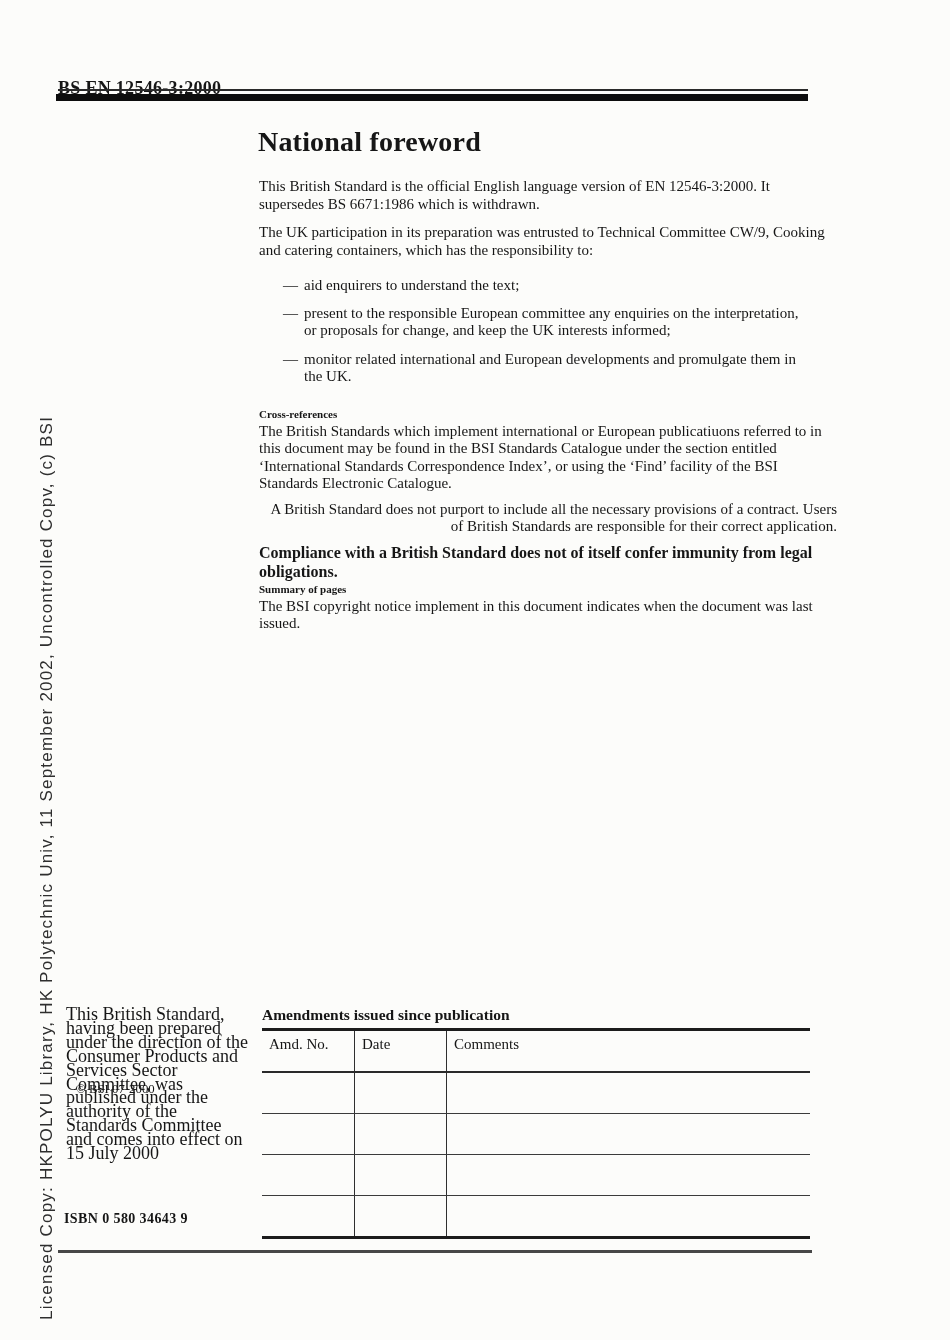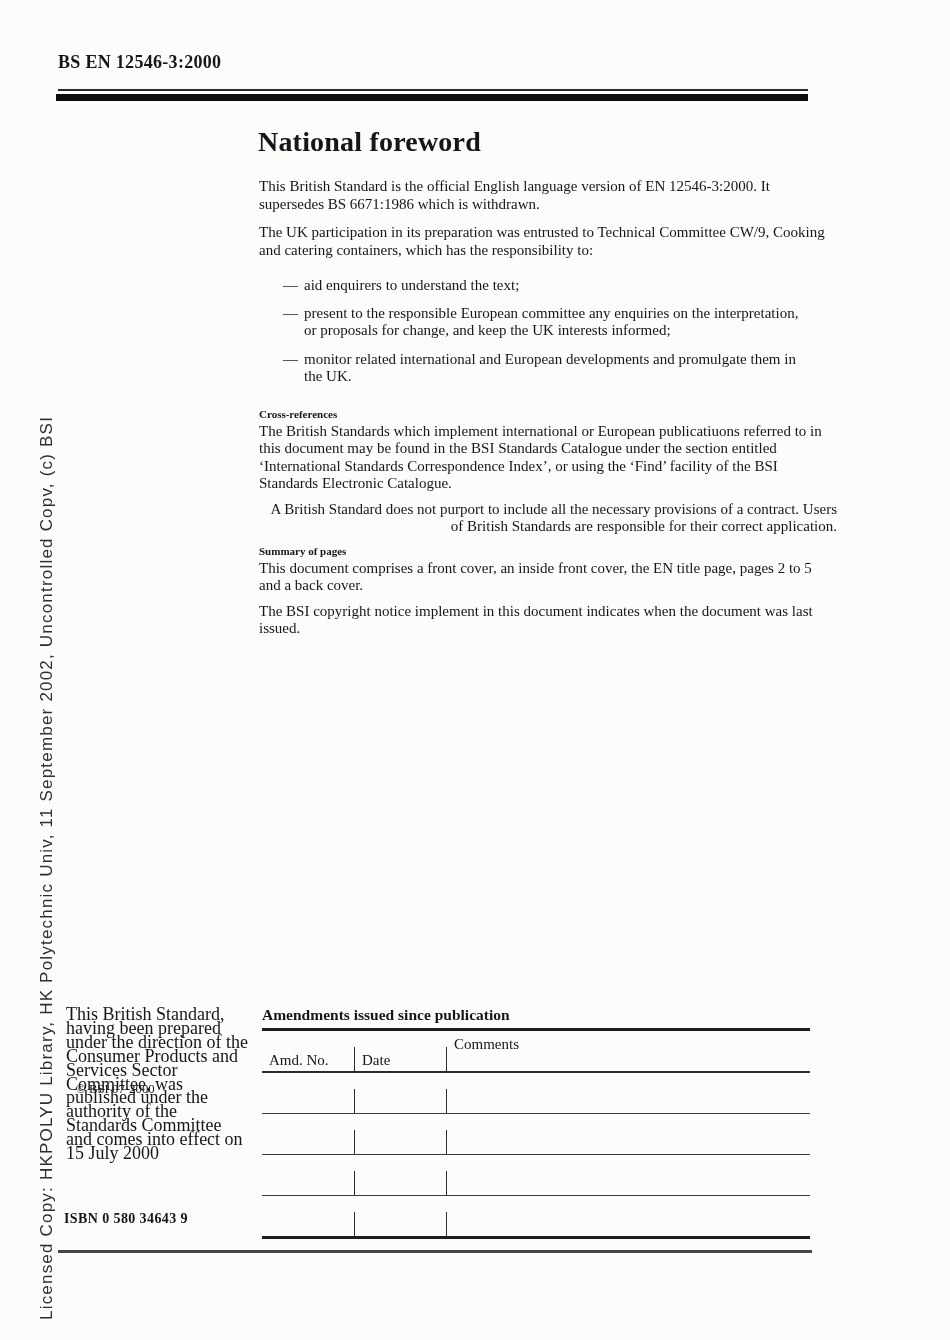--- a/index.html
+++ b/index.html
@@ -12,21 +12,21 @@
   
   .sidebar-license {
     position:absolute; left:37px; top:1320px;
     transform:rotate(-90deg); transform-origin:0 0;
     white-space:nowrap;
     font-family:"Liberation Sans", sans-serif;
     font-size:17px; letter-spacing:1.2px; color:#2e2e2e;
   }
   
   .std-number {
-    position:absolute; left:58px; top:52px;
+    position:absolute; left:58px; top:78px;
     font-size:18px; font-weight:bold; letter-spacing:0.3px;
   }
   .rule-thin  { position:absolute; left:58px; top:89px;  width:750px; height:2px; background:#2a2a2a; }
   .rule-thick { position:absolute; left:56px; top:94px;  width:752px; height:7px; background:#0d0d0d; }
   
   .doc-title {
     position:absolute; left:258px; top:126px;
     font-size:28px; font-weight:bold; letter-spacing:0.2px;
   }
   .col {
@@ -66,21 +66,21 @@
   .amend-table {
     position:absolute; left:262px; top:1028px; width:548px;
     border-top:3px solid #1c1c1c; border-bottom:3px solid #1c1c1c;
     font-size:15px;
   }
   .amend-table .tr { display:grid; grid-template-columns:93px 92px 1fr; }
   .amend-table .th-row { height:40px; border-bottom:2px solid #2a2a2a; }
   .amend-table .row { height:40px; border-bottom:1.5px solid #3b3b3b; }
   .amend-table .row:last-child { border-bottom:none; }
   .amend-table .td { padding:5px 0 0 7px; }
-  .amend-table .c1, .amend-table .c2 { border-right:1.5px solid #2f2f2f;margin-top:16px; }
+  .amend-table .c1, .amend-table .c2 { border-right:1.5px solid #2f2f2f; }
   
   .footer-rule { position:absolute; left:58px; top:1250px; width:754px; height:3px; background:#474747; }
 </style>
 </head>
 <body>
 
 <div class="page">
 
   <div class="sidebar-license">Licensed Copy: HKPOLYU Library, HK Polytechnic Univ, 11 September 2002, Uncontrolled Copv, (c) BSI</div>
 
@@ -106,23 +106,23 @@
       <div class="bullet">
         <span class="dash">—</span>
         <span class="btxt">monitor related international and European developments and promulgate them in the UK.</span>
       </div>
     </div>
 
 
     <p class="subhead">Cross-references</p>
     <p class="para-4">The British Standards which implement international or European publicatiuons referred to in this document may be found in the BSI Standards Catalogue under the section entitled ‘International Standards Correspondence Index’, or using the ‘Find’ facility of the BSI Standards Electronic Catalogue.</p>
     <p class="para-5">A British Standard does not purport to include all the necessary provisions of a contract. Users of British Standards are responsible for their correct application.</p>
+    <p class="compliance">Compliance with a British Standard does not of itself confer immunity from legal obligations.</p>
 
     <p class="subhead summary-head">Summary of pages</p>
-    <p class="para-6">This document comprises a front cover, an inside front cover, the EN title page, pages 2 to 5 and a back cover.</p>
     <p>The BSI copyright notice implement in this document indicates when the document was last issued.</p>
   </div>
 
   <div class="committee-note">This British Standard, having been prepared under the direction of the Consumer Products and Services Sector Committee, was published under the authority of the Standards Committee and comes into effect on 15 July 2000</div>
   <div class="bsi-copyright">© BSI 07-2000</div>
   <div class="isbn">ISBN 0 580 34643 9</div>
 
   <div class="amend-head">Amendments issued since publication</div>
 
   <div class="amend-table">

